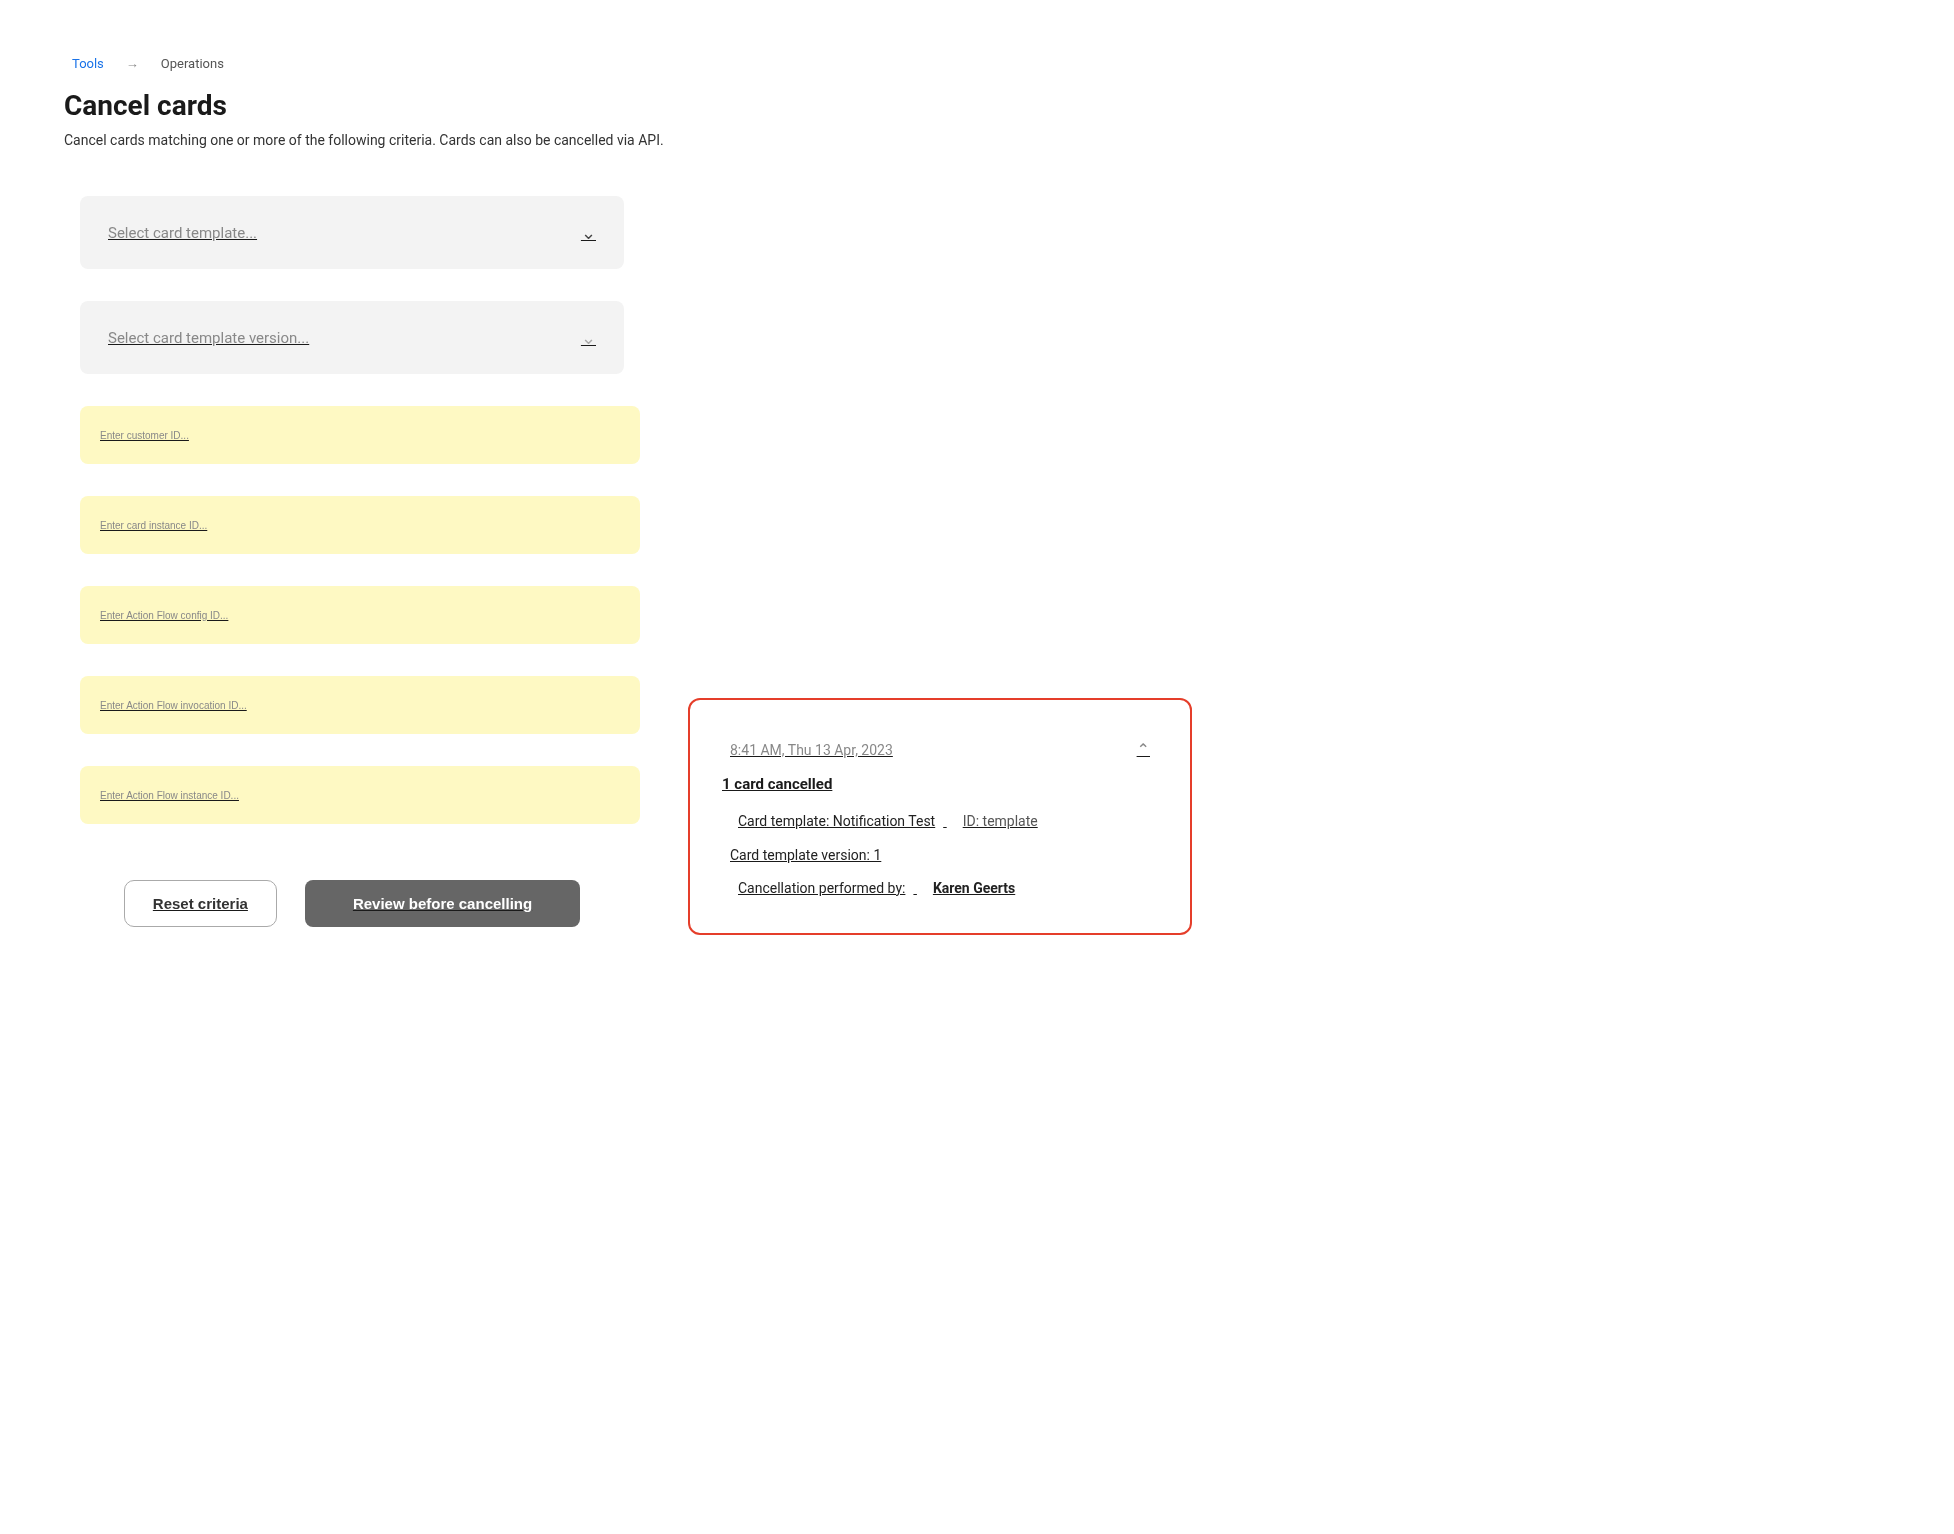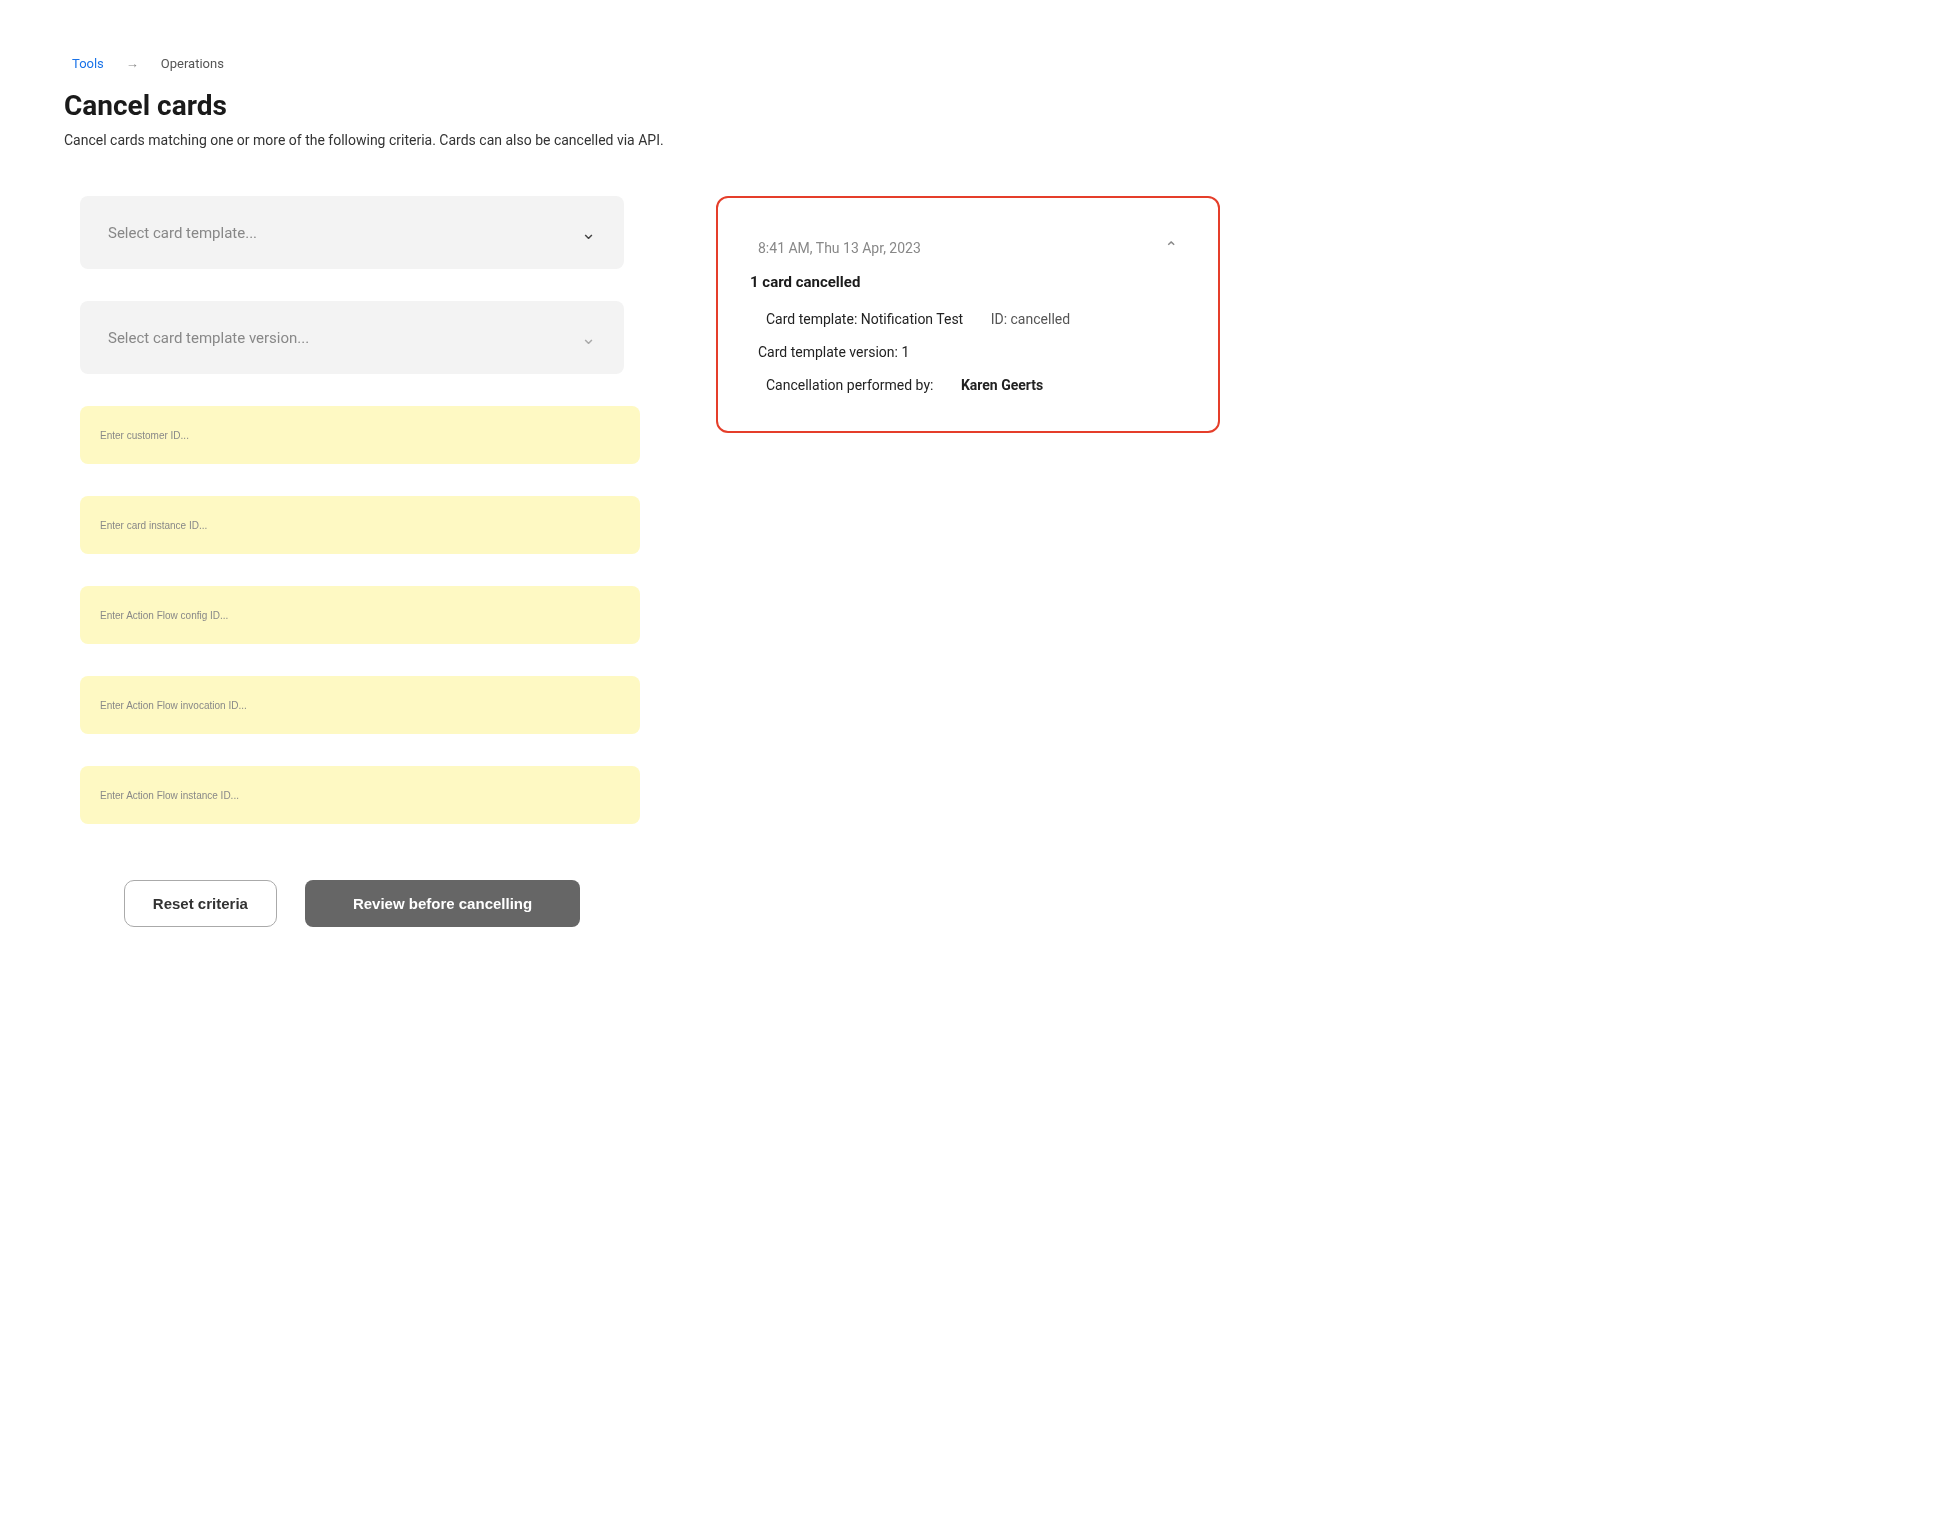--- a/index.html
+++ b/index.html
@@ -37,22 +37,23 @@
       font-weight: 700;
       margin-bottom: 10px;
     }
     .page-description {
       font-size: 14px;
       color: #333;
       margin-bottom: 32px;
     }
     .main-layout {
       display: flex;
-      gap: 60px;
-      align-items: flex-start;
+      gap: 32px;
+      align-items: flex-end;
+      text-decoration: underline;
     }
     .left-panel {
       flex: 0 0 560px;
       display: flex;
       flex-direction: column;
       gap: 16px;
     }
     .right-panel {
       flex: 0 0 520px;
     }
@@ -200,21 +201,21 @@
   <div class="right-panel">
     <div class="history-card">
       <div class="history-timestamp">
         <span>8:41 AM, Thu 13 Apr, 2023</span>
         <span class="history-chevron-up">⌃</span>
       </div>
       <div class="history-title">1 card cancelled</div>
       <div class="history-detail">
         <div>
           <span>Card template: Notification Test</span>
-          <span class="id-badge"> <span>ID: cancelled</span></span>
+          <span class="id-badge"> <span>ID: template</span></span>
         </div>
         <div>Card template version: 1</div>
         <div class="performed-by">
           <span>Cancellation performed by:</span>
           <strong> <span>Karen Geerts</span></strong>
         </div>
       </div>
     </div>
   </div>
 

